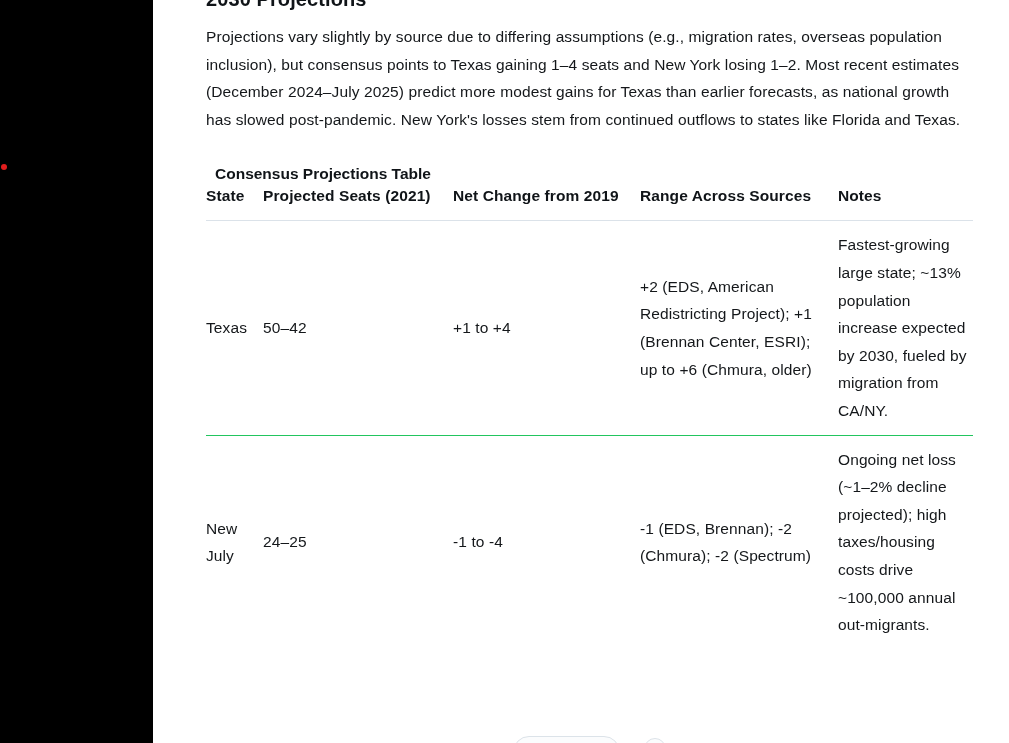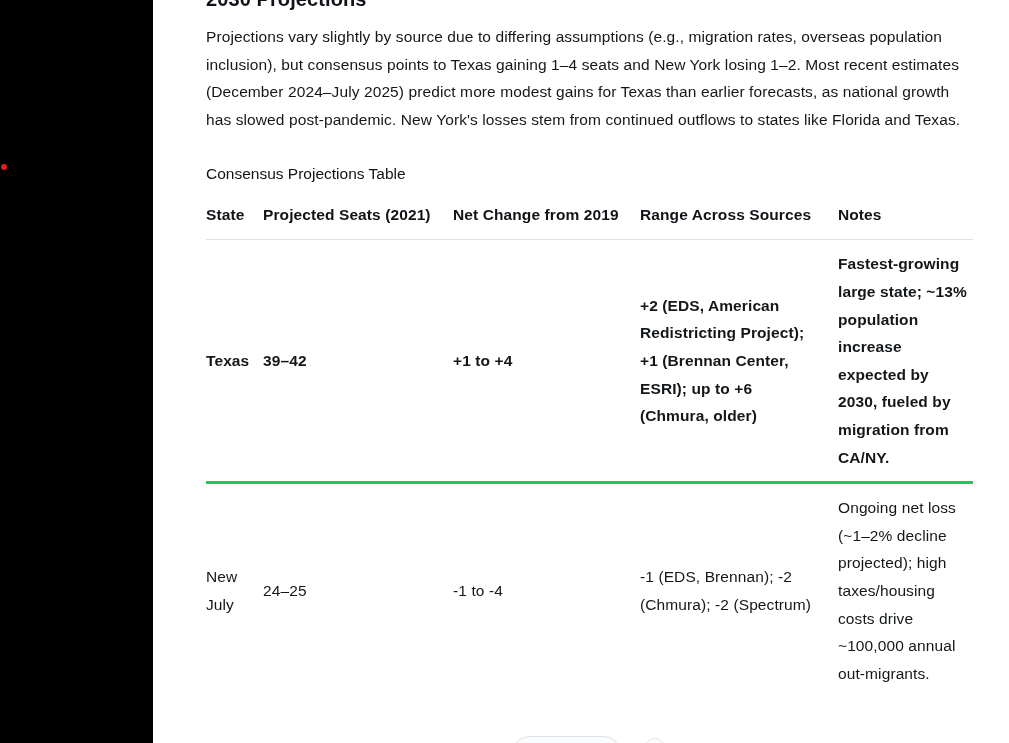--- a/index.html
+++ b/index.html
@@ -40,26 +40,26 @@
   }
 
   .para {
     margin-top: 12px;
     font-size: 15.5px; line-height: 27.6px;
     color: #14171a; letter-spacing: 0.1px;
   }
 
   .table-title {
     margin-top: 30px;
-    font-size: 15.5px; line-height: 22px; font-weight: 400;
+    font-size: 15.5px; line-height: 22px; font-weight: 700;
     color: #101418;
+    margin-left: 9px;
   }
 
   table.proj {
-    margin-top: 19px;
     width: 767px;
     border-collapse: collapse;
     table-layout: fixed;
   }
   col.c-state { width: 57px; }
   col.c-seats { width: 190px; }
   col.c-net   { width: 187px; }
   col.c-range { width: 198px; }
   col.c-notes { width: 135px; }
 
@@ -72,21 +72,21 @@
     white-space: nowrap; overflow: visible;
   }
   table.proj td {
     vertical-align: middle;
     font-size: 15.5px; line-height: 27.6px;
     color: #14171a; letter-spacing: 0.1px;
     padding: 10px 12px 10px 0;
   }
   table.proj td.range-cell { padding-right: 16px; }
   table.proj td.notes-cell { padding-right: 2px; }
-  table.proj tbody tr.row-0 td { border-bottom: 3px solid #22c55e; font-weight: bold; }
+  table.proj tbody tr.row-0 td { border-bottom: 1px solid #22c55e; }
 
   
   .pill-button {
     position: absolute; left: 513px; top: 736px;
     width: 107px; height: 32px;
     border: 1px solid #dce3e9; border-radius: 16px;
     background: #fbfcfd;
   }
   .round-button {
     position: absolute; left: 644px; top: 738px;
@@ -125,21 +125,21 @@
           <th>State</th>
           <th>Projected Seats (2021)</th>
           <th>Net Change from 2019</th>
           <th>Range Across Sources</th>
           <th>Notes</th>
         </tr>
       </thead>
       <tbody>
         <tr class="row-0">
           <td>Texas</td>
-          <td>39–42</td>
+          <td>50–42</td>
           <td>+1 to +4</td>
           <td class="range-cell">+2 (EDS, American Redistricting Project); +1 (Brennan Center, ESRI); up to +6 (Chmura, older)</td>
           <td class="notes-cell">Fastest-growing large state; ~13% population increase expected by 2030, fueled by migration from CA/NY.</td>
         </tr>
         <tr class="row-1">
           <td>New July</td>
           <td>24–25</td>
           <td>-1 to -4</td>
           <td class="range-cell">-1 (EDS, Brennan); -2 (Chmura); -2 (Spectrum)</td>
           <td class="notes-cell">Ongoing net loss (~1–2% decline projected); high taxes/housing costs drive ~100,000 annual out-migrants.</td>

